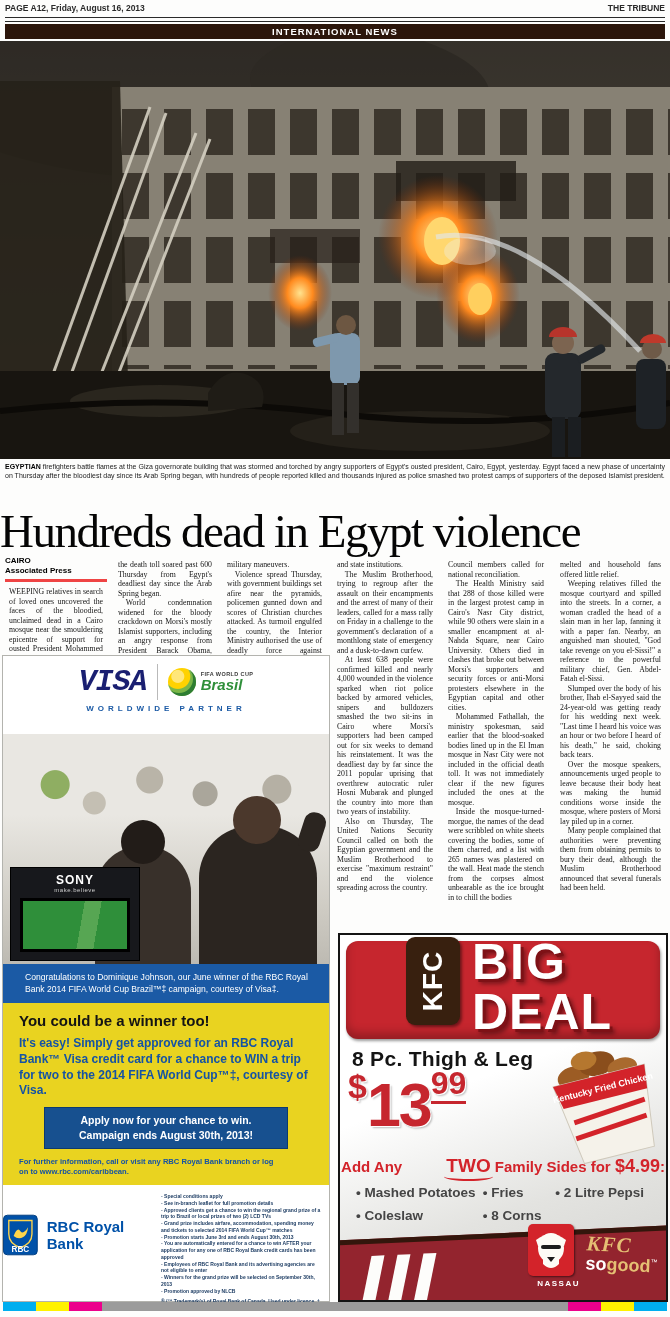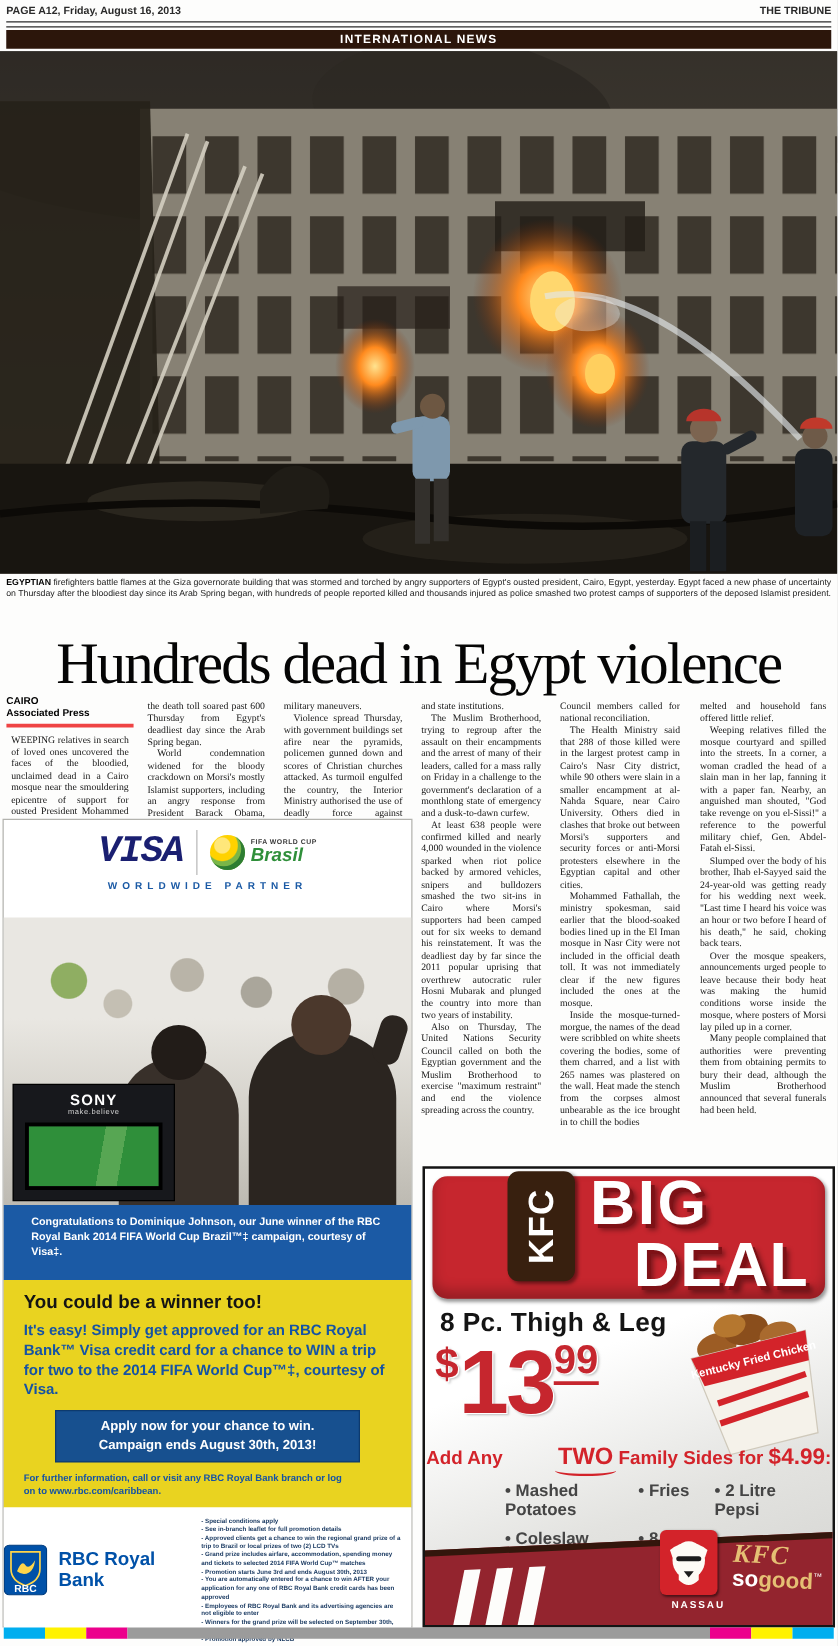--- a/index.html
+++ b/index.html
@@ -12,21 +12,21 @@
   .banner{position:absolute;top:24px;left:5px;right:5px;height:15px;background:#2c160b;color:#fff;
           text-align:center;font-size:9.5px;font-weight:bold;letter-spacing:1px;line-height:15px;}
   
   .photo{position:absolute;top:41px;left:0;width:670px;height:418px;background:#444;}
   .photo svg{display:block;width:100%;height:100%;}
   
   .caption{position:absolute;top:462px;left:5px;width:660px;font-size:7px;line-height:1.35;
            text-align:justify;color:#222;}
   .caption b{color:#000;}
   
-  .headline{position:absolute;top:504px;left:0;width:670px;text-align:center;
+  .headline{position:absolute;top:504px;left:0;width:670px;
             font-family:"Liberation Serif",serif;font-size:47px;font-weight:500;letter-spacing:-1.5px;color:#050505;}
   .article{position:absolute;top:556px;left:0;width:670px;height:746px;}
   .byline{border-bottom:3px solid #ef4444;padding-bottom:3px;margin-bottom:5px;}
   .byline div{font-size:8px;font-weight:bold;line-height:1.25;color:#000;}
   .col{position:absolute;top:0;overflow:hidden;}
   .coltext{font-family:"Liberation Serif",serif;font-size:7.8px;line-height:1.22;text-align:justify;
            color:#141414;white-space:pre-wrap;margin:4px;}
   .c1{left:5px;width:102px;height:100px;}
   .c2{left:114px;width:102px;height:100px;}
   .c3{left:223px;width:103px;height:100px;}
@@ -60,21 +60,21 @@
   .sil-woman:before{content:"";position:absolute;top:-26px;left:26px;width:44px;height:44px;border-radius:50%;background:#221c18;}
   .sil-man{left:196px;width:118px;height:138px;border-radius:52px 52px 0 0;}
   .sil-man:before{content:"";position:absolute;top:-30px;left:34px;width:48px;height:48px;border-radius:50%;background:#4b382c;}
   .sil-fist{position:absolute;right:-6px;top:-14px;width:22px;height:40px;border-radius:10px;background:#2b2520;transform:rotate(18deg);}
   .sony-panel{position:absolute;left:8px;bottom:4px;width:128px;height:92px;background:#17181c;
               color:#fff;text-align:center;box-shadow:0 0 0 1px #000;}
   .sony-brand{font-size:12px;font-weight:bold;letter-spacing:1px;margin-top:5px;}
   .sony-tag{font-size:6px;color:#cfcfcf;letter-spacing:.5px;}
   .sony-tv{margin:5px auto 0;width:104px;height:48px;border:3px solid #000;
            background:linear-gradient(100deg,#2f8f3a 0 55%,#57a653 55% 70%,#2f8f3a 70%);}
-  .congrats-band{height:60px;background:#1b5aa5;color:#fff;font-size:8.6px;font-weight:bold;
+  .congrats-band{height:39px;background:#1b5aa5;color:#fff;font-size:8.6px;font-weight:normal;
                  line-height:1.4;padding:7px 12px 0 22px;box-sizing:border-box;}
   .yellow-band{height:182px;background:#e9d320;padding:9px 16px;box-sizing:border-box;}
   .winner-head{font-size:15px;font-weight:bold;color:#141414;}
   .winner-body{margin-top:7px;font-size:12px;font-weight:bold;line-height:1.32;color:#1553a4;}
   .apply-btn{margin:9px auto 0;width:234px;background:#17508f;color:#fff;text-align:center;
              font-size:10.5px;font-weight:bold;line-height:1.4;padding:5px 4px;box-shadow:0 0 0 1px #0d3a6e;}
   .further{margin-top:9px;font-size:7.6px;font-weight:bold;line-height:1.35;color:#1553a4;width:88%;}
   .rbc-bottom{height:99px;display:flex;background:#fff;}
   .rbc-logo-wrap{width:158px;display:flex;align-items:center;justify-content:center;gap:9px;}
   .rbc-name{font-size:15px;font-weight:bold;color:#0051a8;}
@@ -86,35 +86,35 @@
           background:linear-gradient(160deg,#ffffff 0 40%,#e3e3e0 70%,#d2d2cf);overflow:hidden;}
   .kfc-panel{position:absolute;top:6px;left:6px;right:6px;height:98px;background:#c6262e;border-radius:12px;
              box-shadow:inset 0 -6px 10px rgba(0,0,0,.25), 1px 2px 3px rgba(0,0,0,.4);}
   .kfc-tab{position:absolute;left:60px;top:-4px;width:54px;height:88px;background:#38200f;border-radius:9px;
            box-shadow:2px 2px 3px rgba(0,0,0,.45);}
   .kfc-tab span{position:absolute;left:50%;top:50%;transform:translate(-50%,-50%) rotate(-90deg);
                 font-size:28px;font-weight:900;color:#fff;letter-spacing:1px;}
   .bigword{position:absolute;left:126px;top:-8px;font-size:50px;font-weight:900;color:#fff;letter-spacing:2px;
            text-shadow:3px 3px 0 #7e1116,5px 5px 4px rgba(0,0,0,.4);}
   .dealword{position:absolute;left:126px;top:42px;font-size:50px;font-weight:900;color:#fff;letter-spacing:1px;
-           text-shadow:3px 3px 0 #7e1116,5px 5px 4px rgba(0,0,0,.4);margin-left:35px;}
+           text-shadow:3px 3px 0 #7e1116,5px 5px 4px rgba(0,0,0,.4);}
   .kfc-product{position:absolute;top:112px;left:12px;font-size:21px;font-weight:800;color:#141414;letter-spacing:.3px;}
   .kfc-price{position:absolute;top:130px;left:8px;color:#c6262e;font-weight:900;
              text-shadow:1px 1px 0 #fff,2px 2px 2px rgba(0,0,0,.25);}
   .kfc-price .cur{font-size:34px;vertical-align:28px;}
-  .kfc-price .whole{font-size:72px;letter-spacing:-2px;}
+  .kfc-price .whole{font-size:61px;letter-spacing:-2px;}
   .kfc-price .cents{font-size:32px;vertical-align:32px;border-bottom:3px solid #c6262e;}
   .bucket{position:absolute;right:-8px;top:86px;width:158px;height:146px;}
   .sides-head{position:absolute;top:220px;left:0;right:0;text-align:center;color:#d3232a;font-weight:800;font-size:15px;}
   .sides-two{font-size:19px;position:relative;margin-left:40px;}
   .sides-two:after{content:"";position:absolute;left:-2px;right:-2px;bottom:-5px;height:7px;
                    border-bottom:2.6px solid #d3232a;border-radius:50%;}
   .sides-price{font-size:18px;text-align:center;}
   .sides-list{position:absolute;top:250px;left:16px;right:8px;display:grid;
-              grid-template-columns:42% 24% 34%;row-gap:8px;font-size:13.5px;font-weight:800;color:#454545;margin-left:48px;}
+              grid-template-columns:42% 24% 34%;row-gap:8px;font-size:13.5px;font-weight:800;color:#454545;}
   .kfc-footer{position:absolute;left:-6px;right:-6px;bottom:-16px;height:78px;background:#93242e;
               border-top:5px solid #33160c;transform:rotate(-2.6deg);}
   .stripe{position:absolute;top:12px;width:13px;height:52px;background:#fdfdfb;transform:skewX(-14deg);}
   .st1{left:32px;} .st2{left:58px;} .st3{left:84px;}
   .colonel{position:absolute;right:92px;bottom:24px;width:46px;height:52px;background:#d3232a;border-radius:5px;
            box-shadow:1px 1px 2px rgba(0,0,0,.5);}
   .colonel svg{display:block;width:100%;height:100%;}
   .kfc-location{position:absolute;right:86px;bottom:12px;color:#fff;font-size:8px;font-weight:bold;letter-spacing:1.5px;}
   .kfc-wordmark{position:absolute;right:8px;bottom:26px;line-height:1;text-align:left;transform:rotate(2.6deg);}
   .wm-kfc{font-family:"Liberation Serif",serif;font-style:italic;font-weight:bold;font-size:21px;color:#e5bf74;letter-spacing:1px;}

